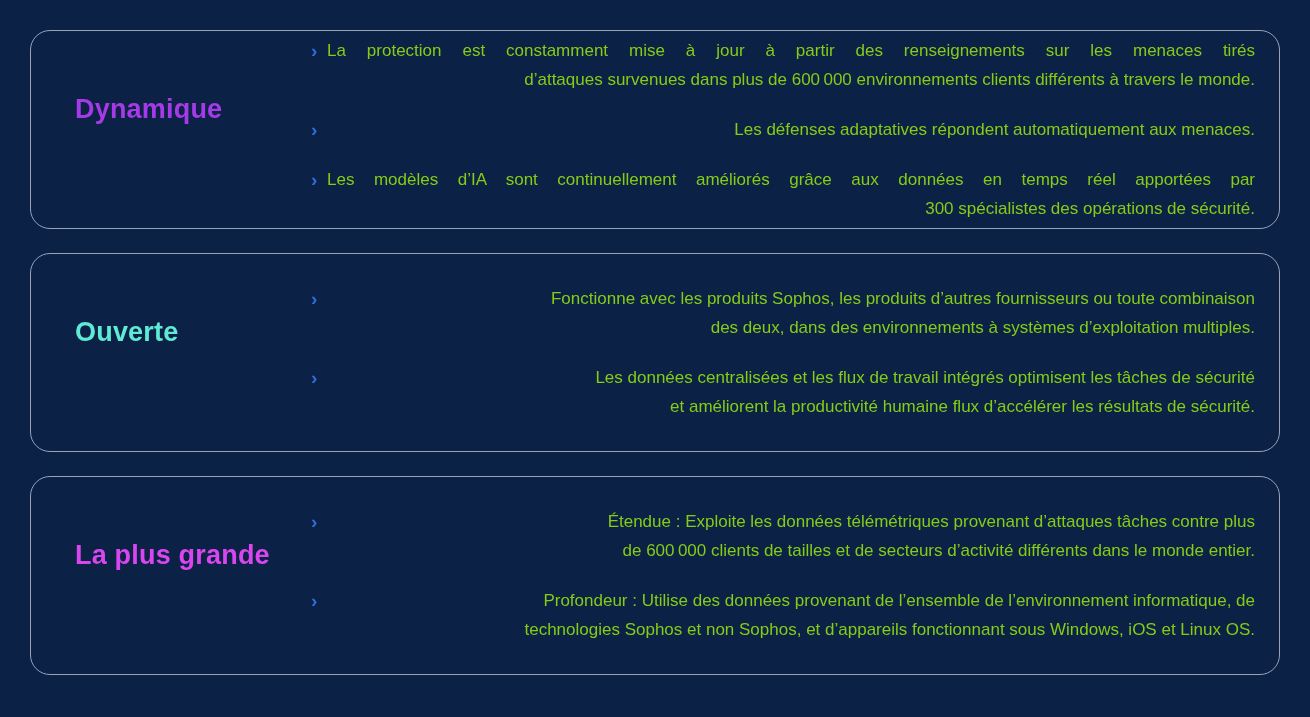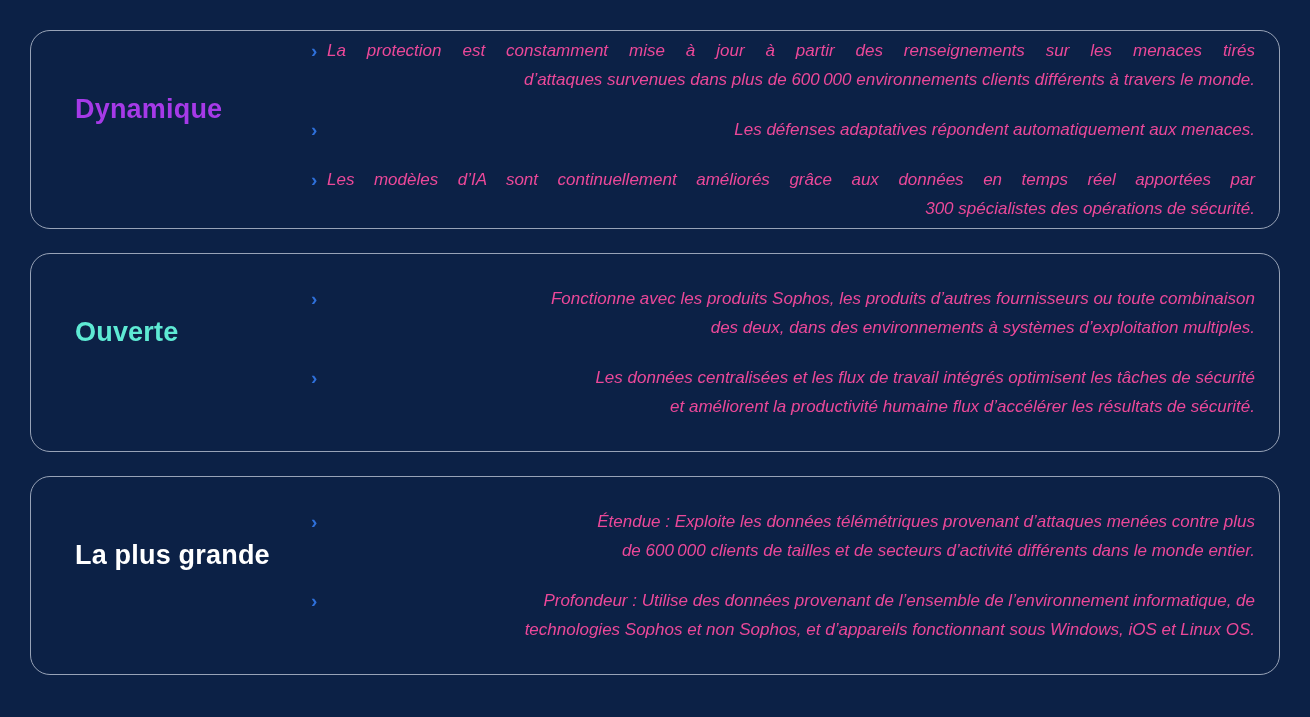--- a/index.html
+++ b/index.html
@@ -57,24 +57,23 @@
     width: 16px;
     flex-shrink: 0;
     color: #2e6fd9;
     font-size: 19px;
     font-weight: bold;
     line-height: 29px;
     user-select: none;
   }
   .bullet-text {
     flex: 1;
-    color: #ec4899;
+    color: #84cc16;
     font-size: 17px;
     line-height: 29px;
-    font-style: italic;
   }
   .line { text-align: right; }
   .line.stretch {
     text-align: justify;
     text-align-last: justify;
   }
 </style>
 </head>
 <body>
 
@@ -125,27 +124,27 @@
         <div class="bullet-text">
           <div class="line">Les données centralisées et les flux de travail intégrés optimisent les tâches de sécurité</div>
           <div class="line">et améliorent la productivité humaine flux d’accélérer les résultats de sécurité.</div>
         </div>
       </div>
     </div>
   </section>
 
   <section class="card" style="border-color: rgb(152, 163, 183);">
     <div class="title-col">
-      <h2 class="card-title" style="color: #ffffff;">La plus grande</h2>
+      <h2 class="card-title" style="color: #d946ef;">La plus grande</h2>
     </div>
     <div class="content-col">
       <div class="bullet">
         <span class="glyph" style="color: rgb(46, 111, 217);">›</span>
         <div class="bullet-text">
-          <div class="line">Étendue : Exploite les données télémétriques provenant d’attaques menées contre plus</div>
+          <div class="line">Étendue : Exploite les données télémétriques provenant d’attaques tâches contre plus</div>
           <div class="line">de 600 000 clients de tailles et de secteurs d’activité différents dans le monde entier.</div>
         </div>
       </div>
       <div class="bullet">
         <span class="glyph" style="color: rgb(46, 111, 217);">›</span>
         <div class="bullet-text">
           <div class="line">Profondeur : Utilise des données provenant de l’ensemble de l’environnement informatique, de</div>
           <div class="line">technologies Sophos et non Sophos, et d’appareils fonctionnant sous Windows, iOS et Linux OS.</div>
         </div>
       </div>

